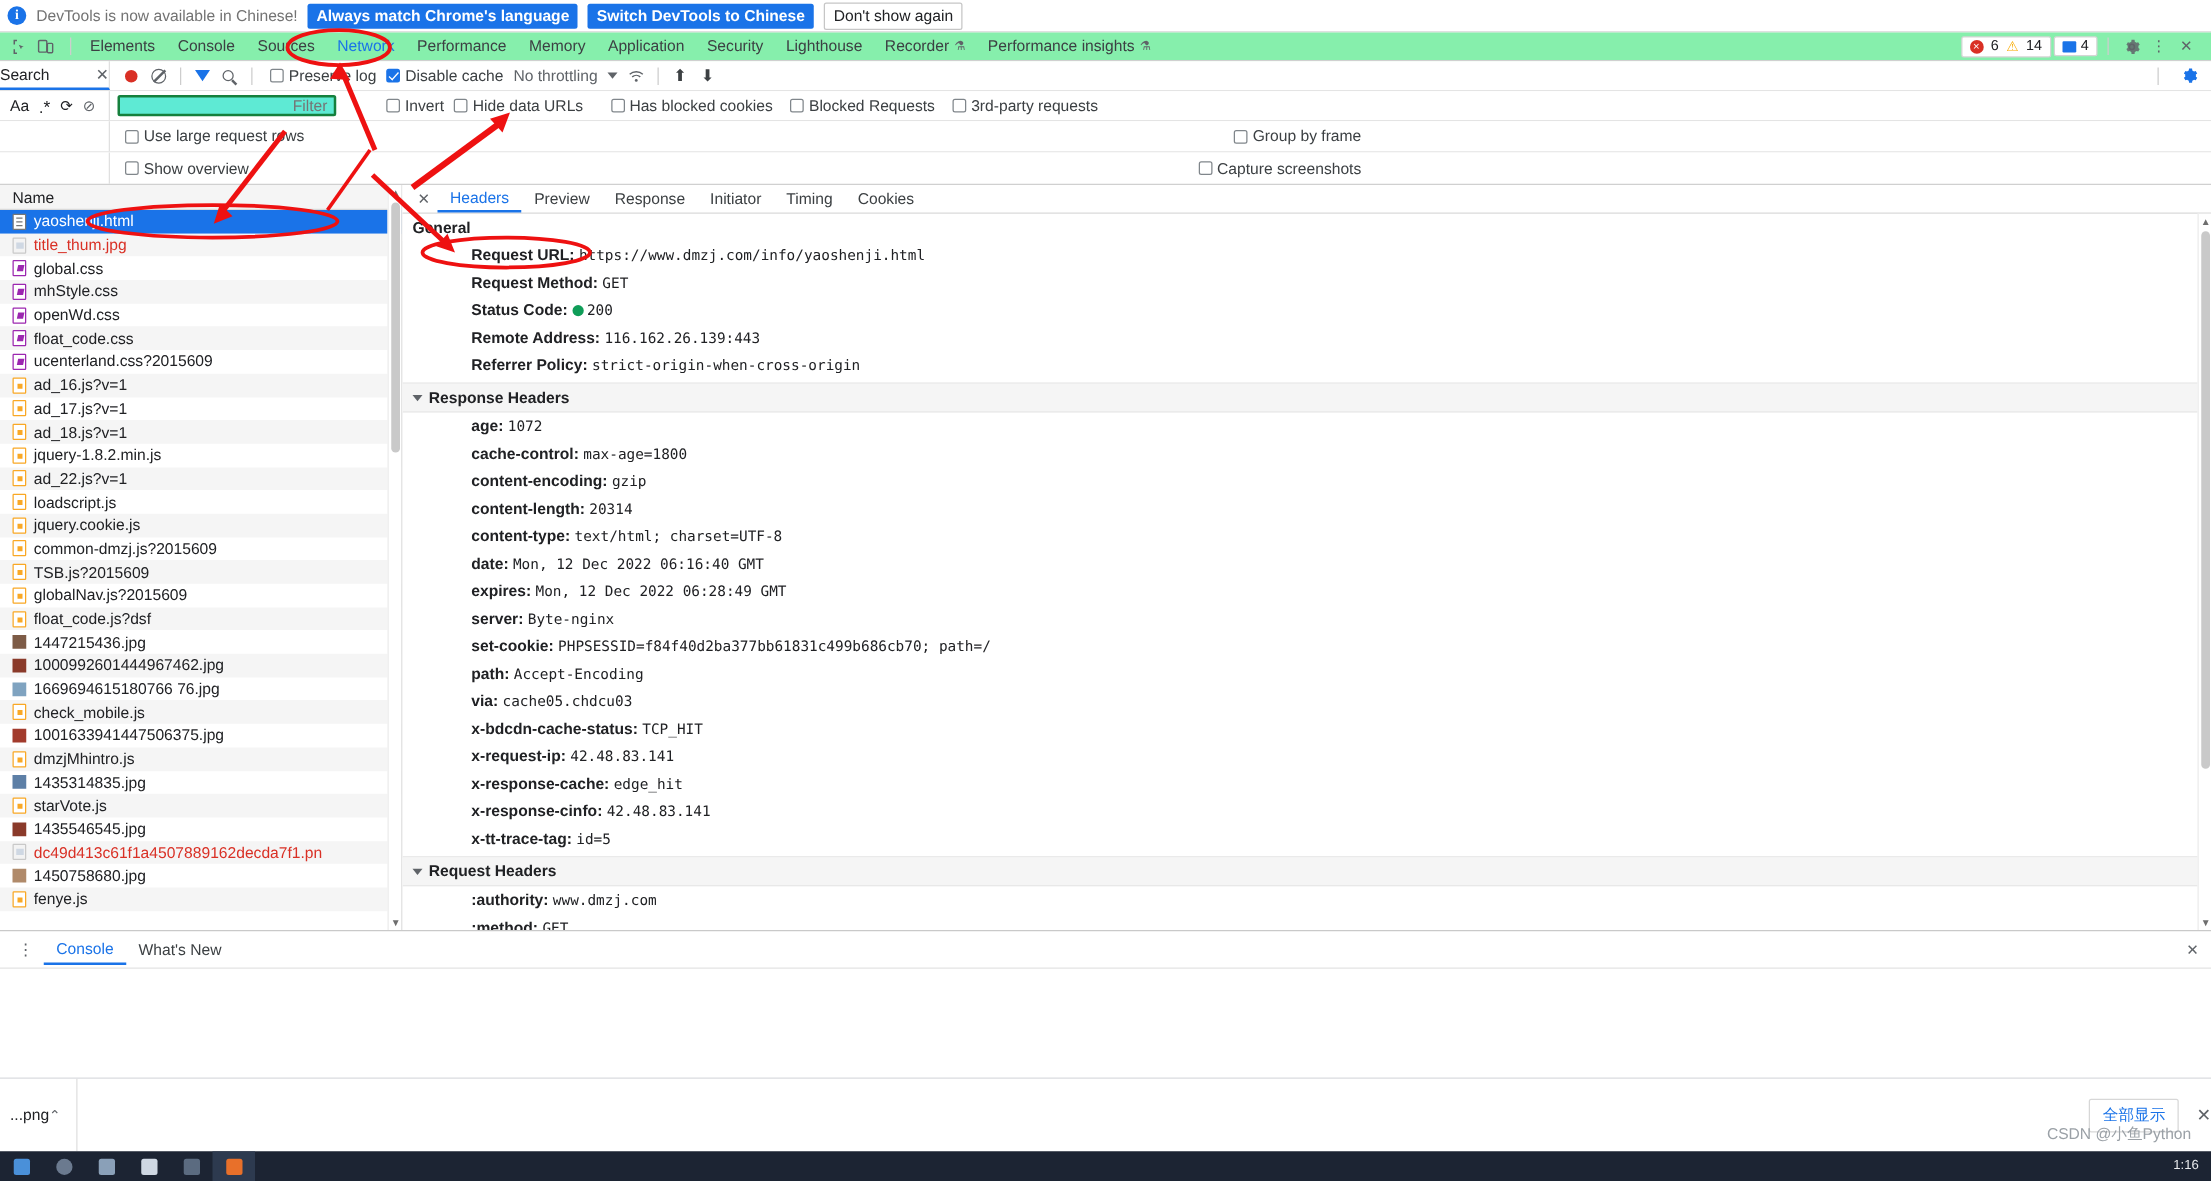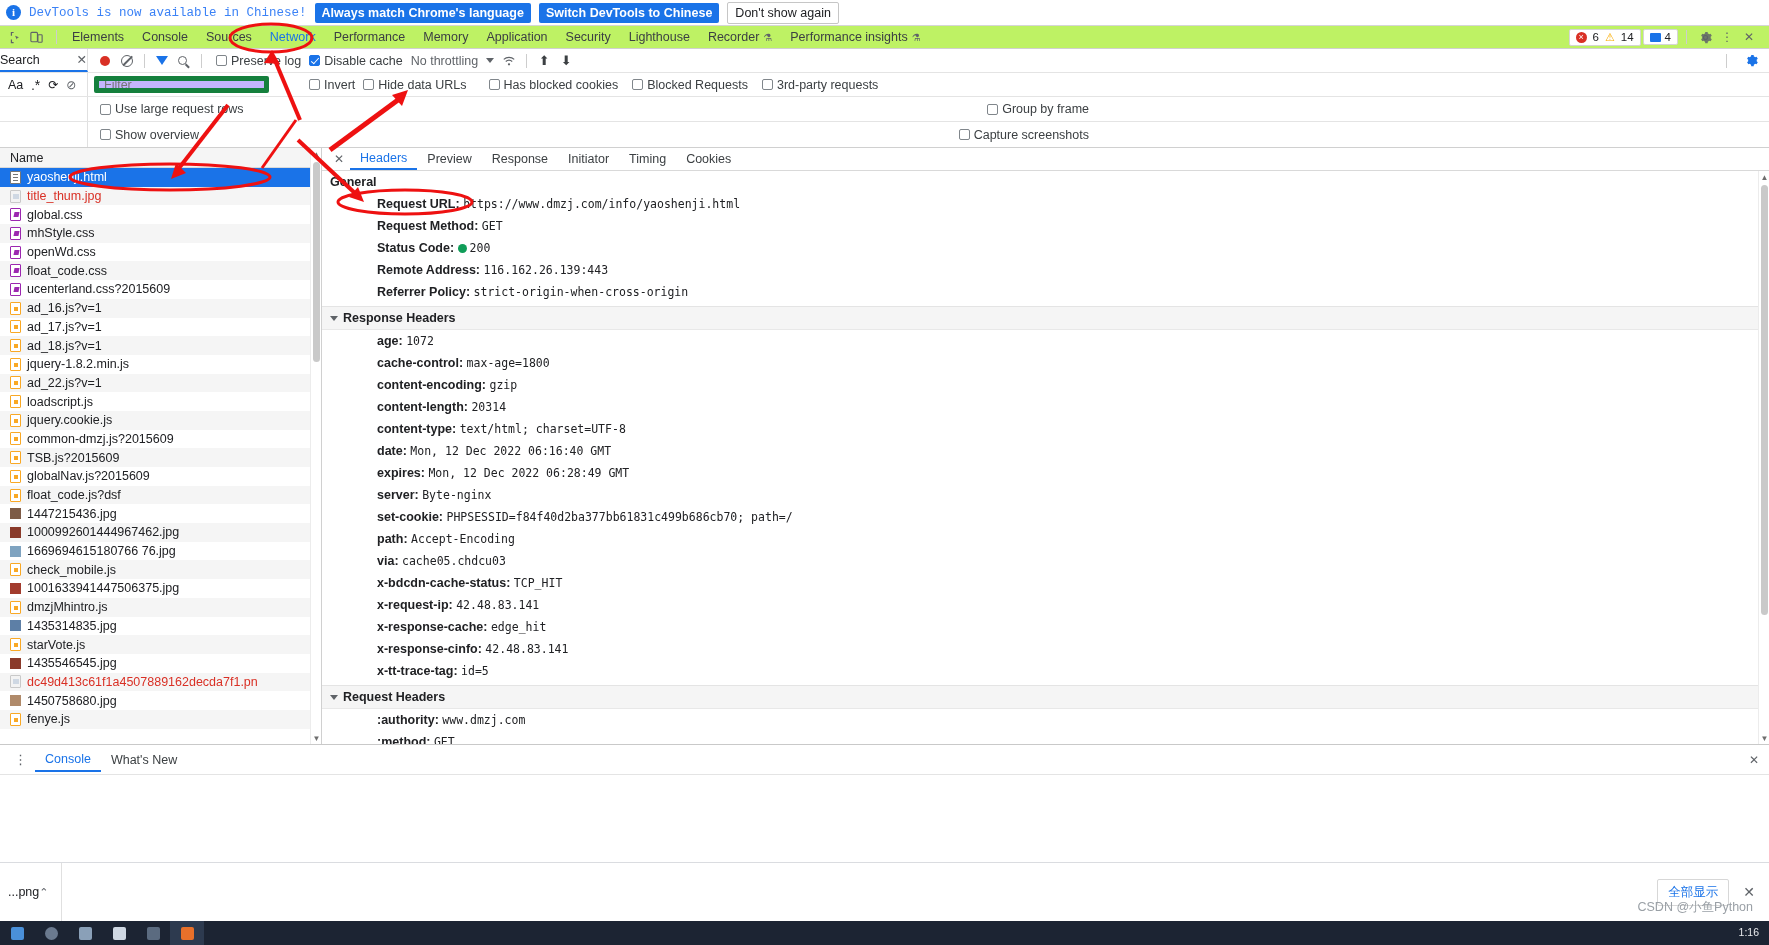--- a/index.html
+++ b/index.html
@@ -21,33 +21,33 @@
   
   .banner {
     height:26px; background:#fff; border-bottom:1px solid #d6d6d6;
     display:flex; align-items:center; padding:0 6px; gap:8px;
   }
   .banner-info-icon {
     width:15px; height:15px; border-radius:50%; background:#1a73e8;
     color:#fff; font-size:11px; font-weight:bold; line-height:15px;
     text-align:center; flex:none; font-family:"Liberation Serif", serif;
   }
-  .banner-text { font-size:12.5px; color:#3b82f6;font-family:Liberation Mono, monospace; }
+  .banner-text { font-size:12.5px; color:#737373; }
   .banner-btn {
     background:#1a73e8; color:#fff; border:none; border-radius:2px;
     font-size:12.5px; font-weight:bold; padding:3px 7px; cursor:pointer;
     font-family:"Liberation Sans", sans-serif;
   }
   .banner-btn.ghost {
     background:#fff; color:#202124; border:1px solid #c6c6c6; font-weight:normal;
   }
 
   
   .tabbar {
-    height:23px; background:#bef264; border-bottom:1px solid #d0d0d0;
+    height:23px; background:#86efac; border-bottom:1px solid #d0d0d0;
     display:flex; align-items:center; padding:0 4px; gap:0px;
   }
   .dock-icons { display:flex; gap:6px; padding:0 6px 0 4px; align-items:center; }
   .dock-ic { width:15px; height:15px; position:relative; cursor:pointer; }
   .sep-v { width:1px; height:14px; background:#cdcdcd; margin:0 6px; }
   .tab {
     padding:2px 9px; font-size:12.5px; color:#3c4043; cursor:pointer;
     white-space:nowrap; display:flex; align-items:center; gap:4px;
   }
   .tab.active { color:#1a73e8; font-weight:normal; position:relative; }
@@ -96,23 +96,23 @@
   .lbl { font-size:12.5px; color:#3c4043; white-space:nowrap; }
   .cb-wrap { display:flex;align-items:center;gap:4px;margin-left:8px;cursor:pointer; }
   .caret-dn { width:0;height:0;border-left:4px solid transparent;border-right:4px solid transparent;border-top:5px solid #5f6368; }
   .arr-up, .arr-dn { font-size:13px; color:#3c4043; }
 
   .filterbar {
     height:24px; display:flex; align-items:center; border-bottom:1px solid #e4e4e4; background:#fff;
   }
   .filtermeta { width:88px; display:flex; align-items:center; gap:8px; padding:0 8px; height:100%; border-right:1px solid #e0e0e0;}
   .filter-input {
-    width:175px; height:17px; border:5px solid #15803d; border-radius:2px;
+    width:175px; height:17px; border:2px solid #15803d; border-radius:2px;
     font-size:12.5px; padding:0 5px; color:#5f6368; margin-left:6px;
-    font-family:"Liberation Sans", sans-serif; background:#c4b5fd;
+    font-family:"Liberation Sans", sans-serif; background:#5eead4;text-align:right;
   }
   .ftype { font-size:12.5px; color:#3c4043; padding:1px 5px; cursor:pointer; border-radius:2px; white-space:nowrap;}
   .ftype.sel { background:#dadce0; }
 
   .optbar {
     height:25px; display:flex; align-items:center; border-bottom:1px solid #e4e4e4; background:#fff;
   }
   .optbar2 { height:26px; display:flex; border-bottom:1px solid #d0d0d0; background:#fff; }
   .optleft { width:88px; height:100%; border-right:1px solid #e0e0e0; }
 
@@ -191,21 +191,21 @@
   
   .shelf {
     position:absolute; left:0; right:0; bottom:24px; height:59px;
     background:#fff; border-top:1px solid #dadce0; display:flex; align-items:center;
   }
   .dl-item {
     display:flex; align-items:center; padding:0 12px 0 8px; height:100%;
     border-right:1px solid #e0e0e0; font-size:12.5px; color:#202124;
   }
   .dl-caret { font-size:11px; color:#5f6368; }
-  .shelf-right { margin-left:auto; display:flex; align-items:center; gap:14px; padding-right:14px; }
+  .shelf-right { margin-left:auto; display:flex; align-items:center; gap:14px; }
   .showall-box { border:1px solid #d7d7d7; padding:4px 10px; border-radius:2px; background:#fff; }
   .showall { color:#1a73e8; font-size:12.5px; }
   .shelf-x { color:#5f6368; font-size:14px; cursor:pointer; }
   .watermark {
     position:absolute; right:16px; bottom:5px; color:#9aa0a6; font-size:12.5px;
     pointer-events:none;
   }
 
   
   .taskbar {

